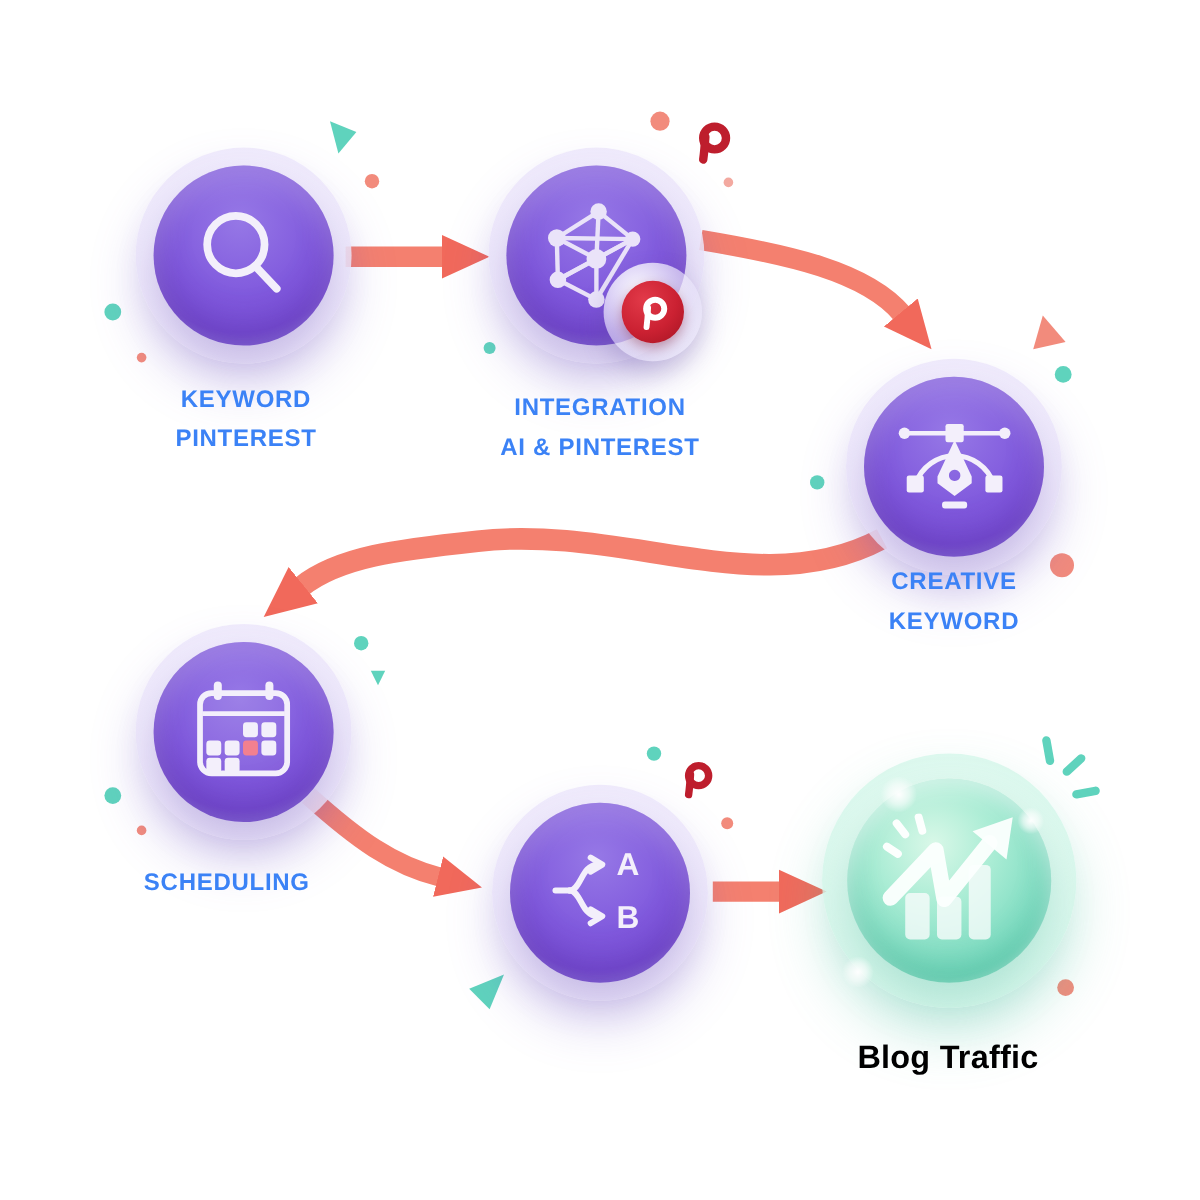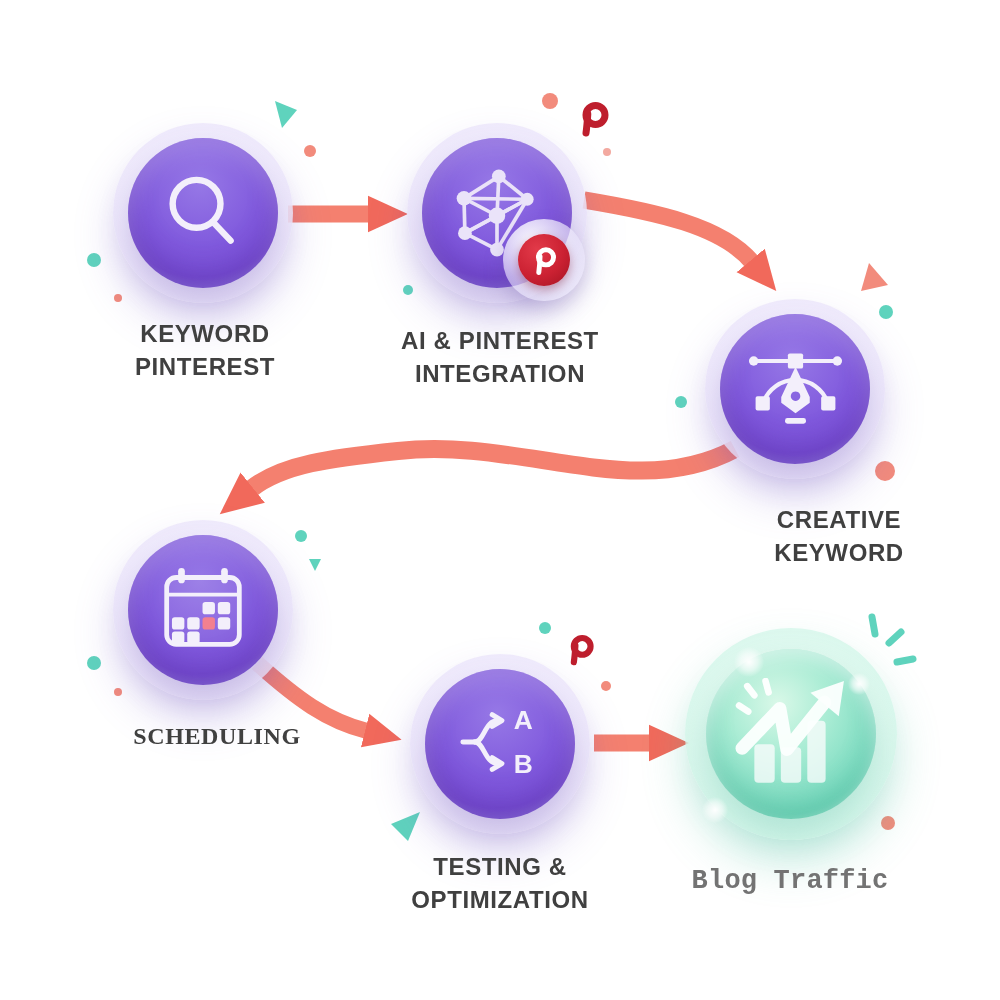--- a/index.html
+++ b/index.html
@@ -41,25 +41,25 @@
                inset 0 -14px 26px rgba(40,150,120,.25);
   }
   .sparkle{
     position:absolute;border-radius:50%;
     background:radial-gradient(circle, rgba(255,255,255,.98) 0%, rgba(255,255,255,.55) 40%, rgba(255,255,255,0) 72%);
   }
 
   
   .nodelabel{
     position:absolute;z-index:2;transform:translateX(-50%);
-    text-align:center;color:#404040;font-weight:bold;
-    font-size:24px;line-height:33px;letter-spacing:.6px;white-space:nowrap;
+    text-align:center;color:#3b82f6;font-weight:bold;
+    font-size:20px;line-height:33px;letter-spacing:.6px;white-space:nowrap;
   }
   .nodelabel span{display:block;}
-  .nodelabel.big{font-size:27px;line-height:42px;letter-spacing:.2px;color:#737373;font-family:Liberation Mono, monospace;}
+  .nodelabel.big{font-size:27px;line-height:42px;letter-spacing:.2px;color:#000000;}
 
   
   .pin-badge{position:absolute;z-index:3;width:82px;height:82px;transform:translate(-50%,-50%);}
   .pin-badge .glass{
     position:absolute;inset:0;border-radius:50%;
     background:radial-gradient(circle at 35% 28%, rgba(255,255,255,.96) 0%, rgba(233,228,250,.62) 55%, rgba(205,195,238,.30) 100%);
     box-shadow:0 10px 20px rgba(100,80,160,.28);
   }
   .pin-badge .red{
     position:absolute;left:50%;top:50%;width:52px;height:52px;transform:translate(-50%,-50%);
@@ -261,31 +261,27 @@
         </g>
       </svg>
     </div>
   </div>
 
   <div class="nodelabel" style="left:205px;top:317px;">
     <span>KEYWORD</span>
     <span>PINTEREST</span>
   </div>
   <div class="nodelabel" style="left:500px;top:324px;">
+    <span>INTEGRATION</span>
     <span>AI &amp; PINTEREST</span>
-    <span>INTEGRATION</span>
-  </div>
-  <div class="nodelabel" style="left:795px;top:503px;margin-left:44px;">
+  </div>
+  <div class="nodelabel" style="left:795px;top:469px;">
     <span>CREATIVE</span>
     <span>KEYWORD</span>
   </div>
-  <div class="nodelabel" style="left:217px;top:720px;font-family:Liberation Serif, serif;">
+  <div class="nodelabel" style="left:189px;top:720px;">
     <span>SCHEDULING</span>
-  </div>
-  <div class="nodelabel" style="left:500px;top:850px;">
-    <span>TESTING &amp;</span>
-    <span>OPTIMIZATION</span>
   </div>
   <div class="nodelabel big" style="left:790px;top:860px;">
     <span>Blog Traffic</span>
   </div>
 
 </div>
 
 </body></html>

